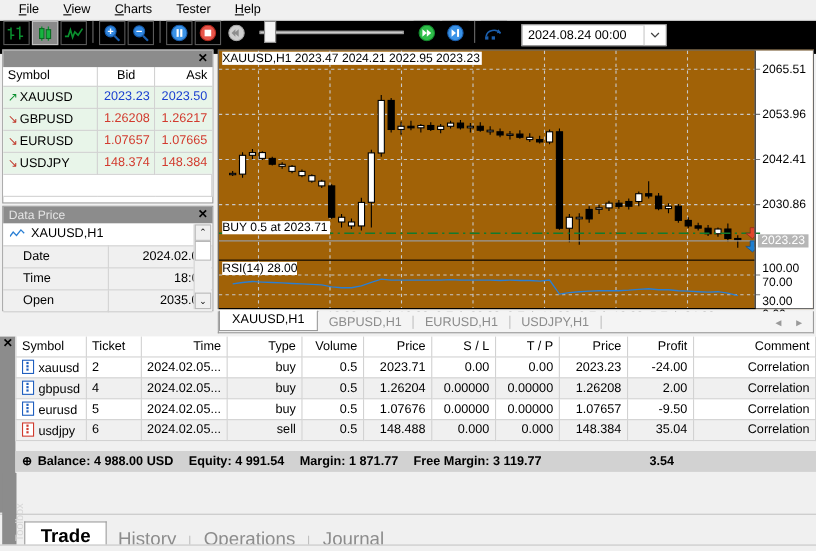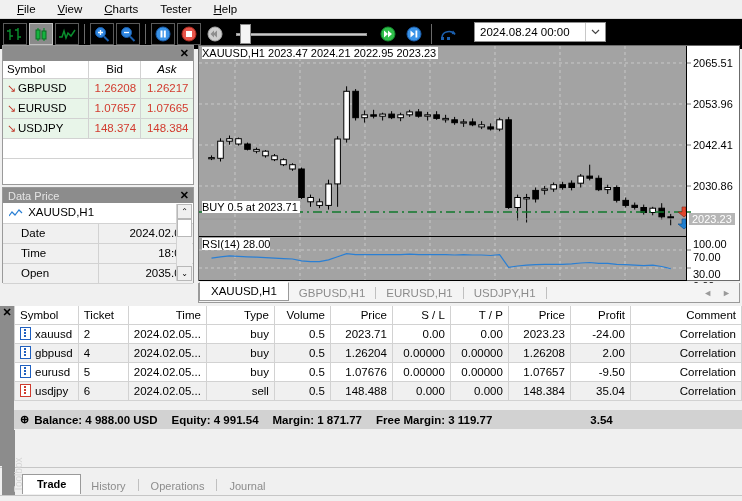--- a/index.html
+++ b/index.html
@@ -11,21 +11,21 @@
   }
   #app{position:relative;width:742px;height:501px;background:#f0f0f0;}
 
   
   .menubar{height:18px;background:#f0f0f0;display:flex;align-items:center;padding-left:6px;
            border-bottom:1px solid #d8d8d8;}
   .menubar .mi{padding:0 11px;font-size:11.5px;line-height:18px;cursor:default;}
   .menubar .mi u{text-decoration:underline;}
 
   
-  .toolbar{height:30px;background:#000;display:flex;align-items:center;padding:0 2px;position:relative;}
+  .toolbar{height:30px;background:#000;display:flex;padding:0 2px;position:relative;}
   .tb-btn{width:24px;height:22px;margin:0 1px;display:flex;align-items:center;justify-content:center;
           border:1px solid #000;box-sizing:border-box;}
   .tb-btn.framed{border:1px solid #5a5a5a;background:#000;}
   .tb-btn.active{background:#8a8a8a;border:1px solid #c0c0c0;}
   .tb-sep{width:1px;height:20px;background:#6a6a6a;margin:0 4px;}
   .slider-wrap{width:135px;height:20px;margin:0 6px;position:relative;display:flex;align-items:center;}
   .slider-track{position:absolute;left:2px;right:2px;height:3px;background:#c9c9c9;border:1px solid #9a9a9a;box-sizing:border-box;}
   .slider-thumb{position:absolute;left:6px;width:9px;height:18px;background:#f4f4f4;border:1px solid #8a8a8a;}
   .dt-box{position:absolute;right:136px;top:3px;width:132px;height:20px;background:#fff;border:1px solid #8e8e8e;
           display:flex;align-items:center;box-sizing:border-box;}
@@ -62,21 +62,21 @@
   .dw-head td{background:#fff;}
   .dw-lbl{padding-left:18px!important;background:#f0f0f0;}
   .dw-val{text-align:right;background:#f0f0f0;}
   .dw-sym{background:#fff;}
   .dw-scroll{position:absolute;right:1px;top:16px;width:15px;bottom:1px;background:#f0f0f0;border-left:1px solid #d2d2d2;}
   .dw-arrow{width:15px;height:15px;background:#f0f0f0;border:1px solid #b8b8b8;box-sizing:border-box;
             display:flex;align-items:center;justify-content:center;font-size:8px;}
   .dw-thumb{width:15px;height:18px;background:#fff;border:1px solid #b8b8b8;box-sizing:border-box;}
 
   
-  .chartwrap{position:absolute;left:198px;top:45px;width:542px;height:236px;background:#a3a3a3;border:1px solid #6b6b6b;box-sizing:border-box;}
+  .chartwrap{position:absolute;left:198px;top:45px;width:542px;height:236px;background:#a16207;border:1px solid #6b6b6b;box-sizing:border-box;}
   .chart-hdr{position:absolute;left:3px;top:1px;font-size:11px;white-space:nowrap;z-index:6;background:#fff;padding-right:2px;}
   .rsi-hdr{position:absolute;left:3px;font-size:11px;white-space:nowrap;z-index:6;background:#fff;}
   .buylbl{position:absolute;font-size:11px;z-index:6;background:#fff;padding-right:2px;}
   .pxaxis{position:absolute;right:0;top:0;width:53px;height:100%;border-left:1px solid #000;box-sizing:border-box;background:#fff;}
   .pxlab{position:absolute;left:6px;font-size:11px;white-space:nowrap;}
   .pxcur{position:absolute;left:2px;background:#b6b6b6;color:#fff;font-size:11px;padding:0 3px;white-space:nowrap;}
   .tmlab{position:absolute;font-size:11px;white-space:nowrap;}
 
   
   .charttabs{position:absolute;left:198px;top:283px;width:542px;height:20px;background:#f4f4f4;
@@ -110,21 +110,21 @@
   .summary .clock{margin:0 5px 0 6px;font-size:11px;}
   .summary .s-txt{margin-right:14px;}
   .summary .s-num{margin-left:84px;}
 
   
   .bottombar{position:absolute;left:0;bottom:0;width:742px;height:33px;background:#f0f0f0;border-top:1px solid #c6c6c6;}
   .tbx-label{position:absolute;left:2px;top:-38px;width:13px;height:68px;background:#8c8c8c;}
   .tbx-label span{display:block;transform:rotate(-90deg);transform-origin:left top;position:absolute;
                   left:11px;top:62px;font-size:10px;color:#d6d6d6;white-space:nowrap;}
   .btabs{position:absolute;left:22px;top:6px;display:flex;align-items:flex-end;}
-  .btabs .bt{font-size:11px;color:#8c8c8c;padding:2px 10px;}
+  .btabs .bt{font-size:17px;color:#8c8c8c;padding:2px 10px;}
   .btabs .bt.on{color:#000;background:#fff;border:1px solid #9a9a9a;border-bottom:none;padding:3px 14px 4px 14px;font-weight:bold;}
   .bt-div{width:1px;height:12px;background:#c0c0c0;margin:0 2px 3px 2px;}
   .botline{position:absolute;left:0;bottom:0;width:742px;height:5px;background:#f0f0f0;border-top:1px solid #c6c6c6;}
 </style>
 </head>
 <body>
 
 <div id="app">
 
   <div class="menubar">
@@ -228,21 +228,26 @@
 
     <div class="panel" style="height:140px;">
       <div class="panel-title">
         <span class="x">✕</span>
       </div>
       <table class="mw">
         <tbody>
             <tr>
           <th style="width:88px;text-align:left;">Symbol</th>
           <th style="width:52px;text-align:center;">Bid</th>
-          <th style="width:52px;border-right:none;font-style:italic;">Ask</th>
+          <th style="width:52px;text-align:right;border-right:none;">Ask</th>
+        </tr>
+        <tr>
+          <td class="sym-cell"><span class="arw arw-up">↗</span><span>XAUUSD</span></td>
+          <td class="px px-blue">2023.23</td>
+          <td class="px px-blue" style="border-right:none;">2023.50</td>
         </tr>
         <tr>
           <td class="sym-cell"><span class="arw arw-dn">↘</span><span>GBPUSD</span></td>
           <td class="px px-red">1.26208</td>
           <td class="px px-red" style="border-right:none;">1.26217</td>
         </tr>
         <tr>
           <td class="sym-cell"><span class="arw arw-dn">↘</span><span>EURUSD</span></td>
           <td class="px px-red">1.07657</td>
           <td class="px px-red" style="border-right:none;">1.07665</td>

